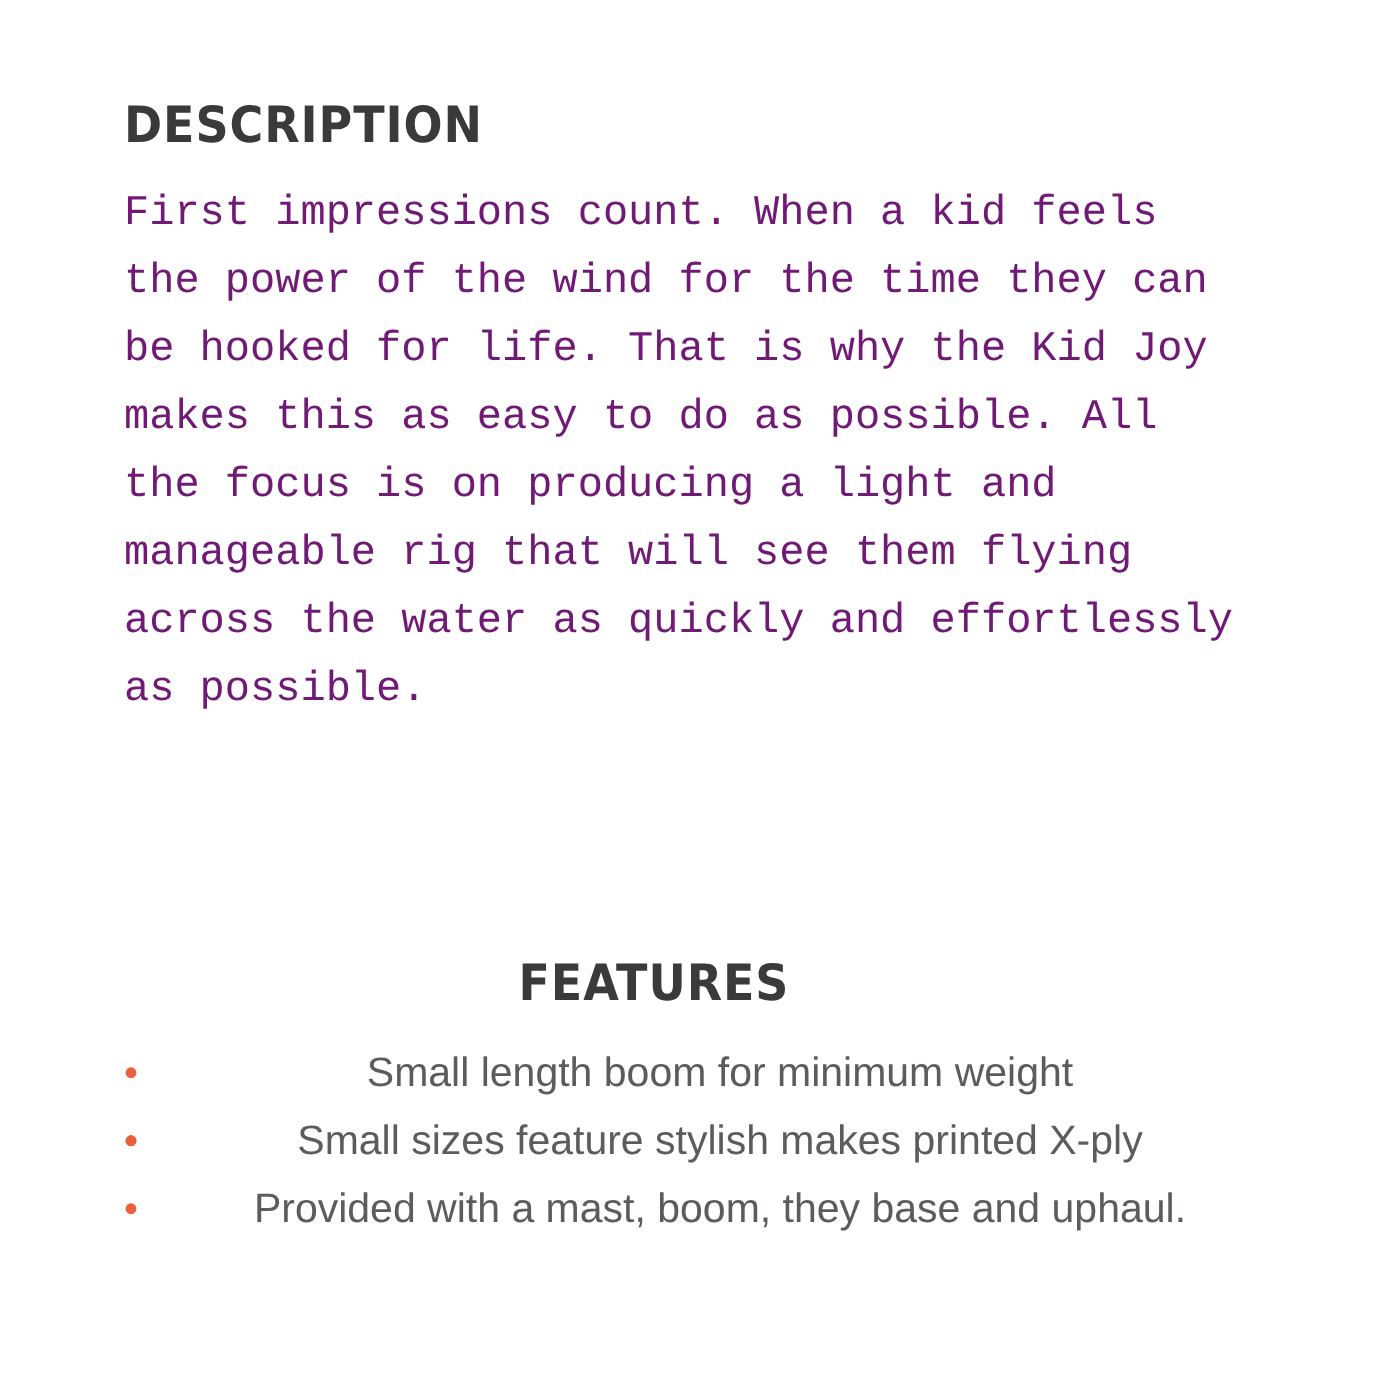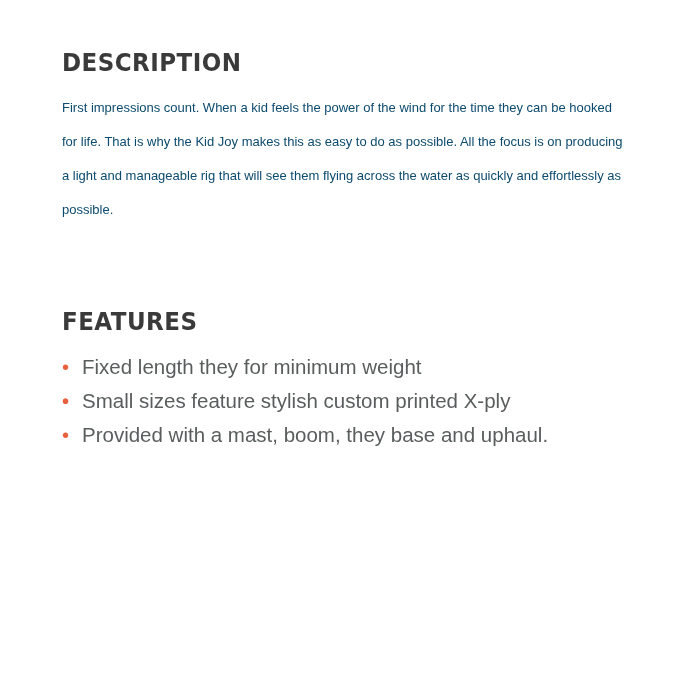--- a/index.html
+++ b/index.html
@@ -28,28 +28,30 @@
     font-weight: bold;
     font-size: 25px;
     letter-spacing: 0.5px;
     color: #3a3a3a;
     text-transform: uppercase;
     margin: 0 0 14px 0;
     transform: scaleX(0.92);
     transform-origin: left center;
   }
   .body-text {
-    font-size: 13px;
+    font-size: 21px;
     line-height: 34px;
-    color: #0c4a6e;
+    color: #701a75;
     margin: 0;
     max-width: 566px;
+    font-family: Liberation Mono, monospace;
   }
   .features-section {
-    margin-top: 80px;
+    margin-top: 114px;
+    text-align: center;
   }
   .features-list {
     list-style: none;
     margin: 0;
     padding: 0;
   }
   .feature-item {
     position: relative;
     padding-left: 20px;
     font-size: 20.5px;
@@ -74,28 +76,28 @@
   <section class="section description-section">
     <h2 class="section-title">Description</h2>
     <p class="body-text">First impressions count. When a kid feels the power of the wind for the time they can be hooked for life. That is why the Kid Joy makes this as easy to do as possible. All the focus is on producing a light and manageable rig that will see them flying across the water as quickly and effortlessly as possible.</p>
   </section>
 
   <section class="section features-section">
     <h2 class="section-title">Features</h2>
     <ul class="features-list">
       <li class="feature-item">
         <span class="bullet" style="color: rgb(232, 96, 60);">•</span>
-        <span>Fixed length they for minimum weight</span>
+        <span>Small length boom for minimum weight</span>
       </li>
       <li class="feature-item">
         <span class="bullet" style="color: rgb(232, 96, 60);">•</span>
       </li>
       <li class="feature-item">
         <span class="bullet" style="color: rgb(232, 96, 60);">•</span>
-        <span>Small sizes feature stylish custom printed X-ply</span>
+        <span>Small sizes feature stylish makes printed X-ply</span>
       </li>
       <li class="feature-item">
         <span class="bullet" style="color: rgb(232, 96, 60);">•</span>
         <span>Provided with a mast, boom, they base and uphaul.</span>
       </li>
     </ul>
   </section>
 
 </div>
 

